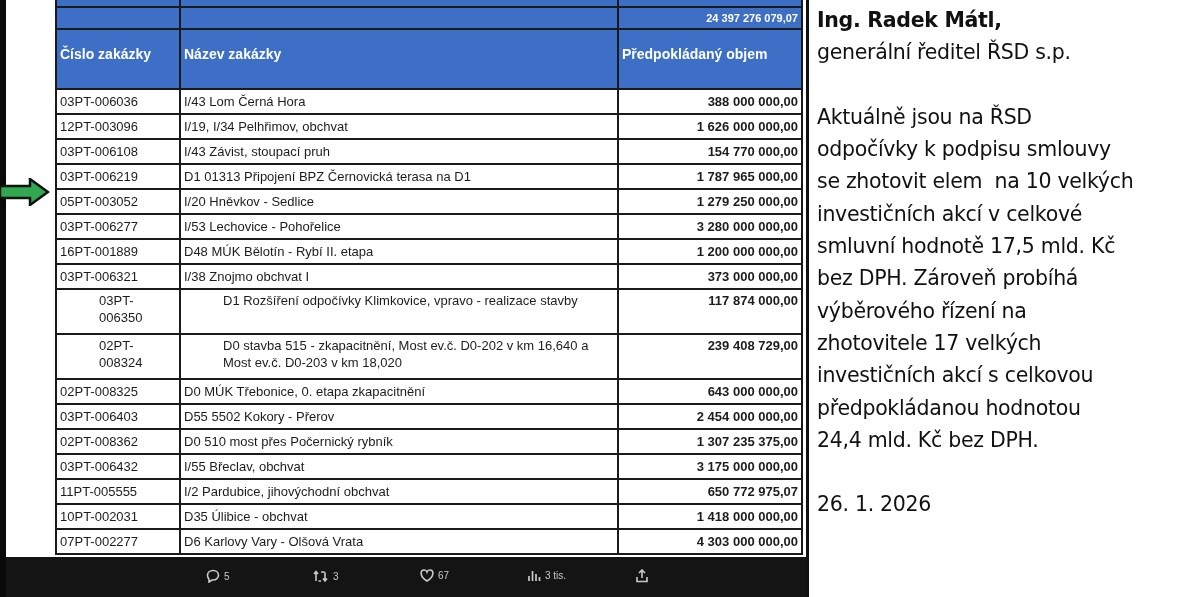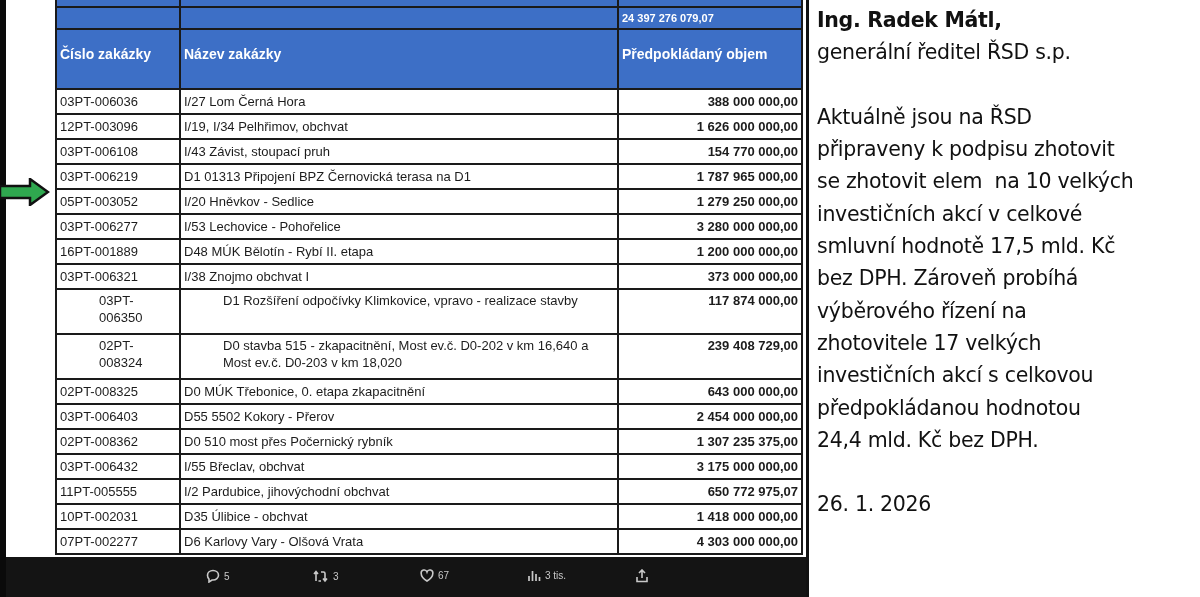--- a/index.html
+++ b/index.html
@@ -10,21 +10,21 @@
   .left-edge { position: absolute; left: 0; top: 0; width: 6px; height: 597px; background: #0a0a0a; }
   .doc-page { position: absolute; left: 6px; top: 0; width: 800px; height: 557px; background: #ffffff; }
 
   .arrow { position: absolute; left: 0; top: 178px; width: 50px; height: 28px; }
 
   table.orders { position: absolute; left: 55px; top: -4px; border-collapse: collapse; width: 746px; table-layout: fixed; }
   table.orders td, table.orders th { border: 2px solid #1a1a1a; font-size: 13px; color: #1c1c1c; padding: 0 3px; white-space: nowrap; overflow: hidden; }
   col.c1 { width: 124px; } col.c2 { width: 438px; } col.c3 { width: 184px; }
   tr.blue td { background: #3d6fc6; color: #ffffff; font-weight: bold; }
   tr.top-row td { height: 10px; }
-  tr.total-row td { height: 22px; font-size: 11px; text-align: left; }
+  tr.total-row td { height: 22px; font-size: 11px; text-align: right; }
   tr.head-row td { height: 60px; vertical-align: top; padding-top: 16px; font-size: 14px; }
   tr.data td { height: 25px; line-height: 17px; }
   tr.data.tall td { height: 45px; vertical-align: top; padding-top: 2px; white-space: normal; padding-left: 42px; }
   td.num { text-align: right; font-weight: bold; }
 
   .actions { position: absolute; left: 0; top: 557px; width: 806px; height: 40px; }
   .action { position: absolute; top: 12px; display: flex; align-items: center; gap: 4px; color: #c9c9c9; font-size: 10px; }
   .action svg { display: block; }
 
   .right-panel { position: absolute; left: 806px; top: 0; width: 394px; height: 597px; background: #ffffff; border-left: 3px solid #111; text-decoration: underline; }
@@ -61,21 +61,21 @@
           <td></td>
         <td>24 397 276 079,07</td>
       </tr>
       <tr class="blue head-row">
         <td>Číslo zakázky</td>
         <td>Název zakázky</td>
         <td>Předpokládaný objem</td>
       </tr>
       <tr class="data">
           <td>03PT-006036</td>
-          <td>I/27 Lom Černá Hora</td>
+          <td>I/43 Lom Černá Hora</td>
           <td class="num">388 000 000,00</td>
         </tr>
       <tr class="data">
           <td>12PT-003096</td>
           <td>I/19, I/34 Pelhřimov, obchvat</td>
           <td class="num">1 626 000 000,00</td>
         </tr>
       <tr class="data">
           <td>03PT-006108</td>
           <td>I/43 Závist, stoupací pruh</td>
@@ -186,21 +186,21 @@
     </div>
   </div>
 </div>
 
 <div class="right-panel">
   <div class="rp-text">
     <span class="rp-name">Ing. Radek Mátl,</span>
     <span class="rp-line">generální ředitel ŘSD s.p.</span>
     <span class="rp-gap"></span>
     <span class="rp-line">Aktuálně jsou na ŘSD</span>
-    <span class="rp-line">připraveny k podpisu zhotovit</span>
+    <span class="rp-line">odpočívky k podpisu smlouvy</span>
     <span class="rp-line" style="white-space:pre">se zhotovit elem  na 10 velkých</span>
     <span class="rp-line">investičních akcí v celkové</span>
     <span class="rp-line">smluvní hodnotě 17,5 mld. Kč</span>
     <span class="rp-line">bez DPH. Zároveň probíhá</span>
     <span class="rp-line">výběrového řízení na</span>
     <span class="rp-line">zhotovitele 17 velkých</span>
     <span class="rp-line">investičních akcí s celkovou</span>
     <span class="rp-line">předpokládanou hodnotou</span>
     <span class="rp-line">24,4 mld. Kč bez DPH.</span>
     <span class="rp-gap"></span>

